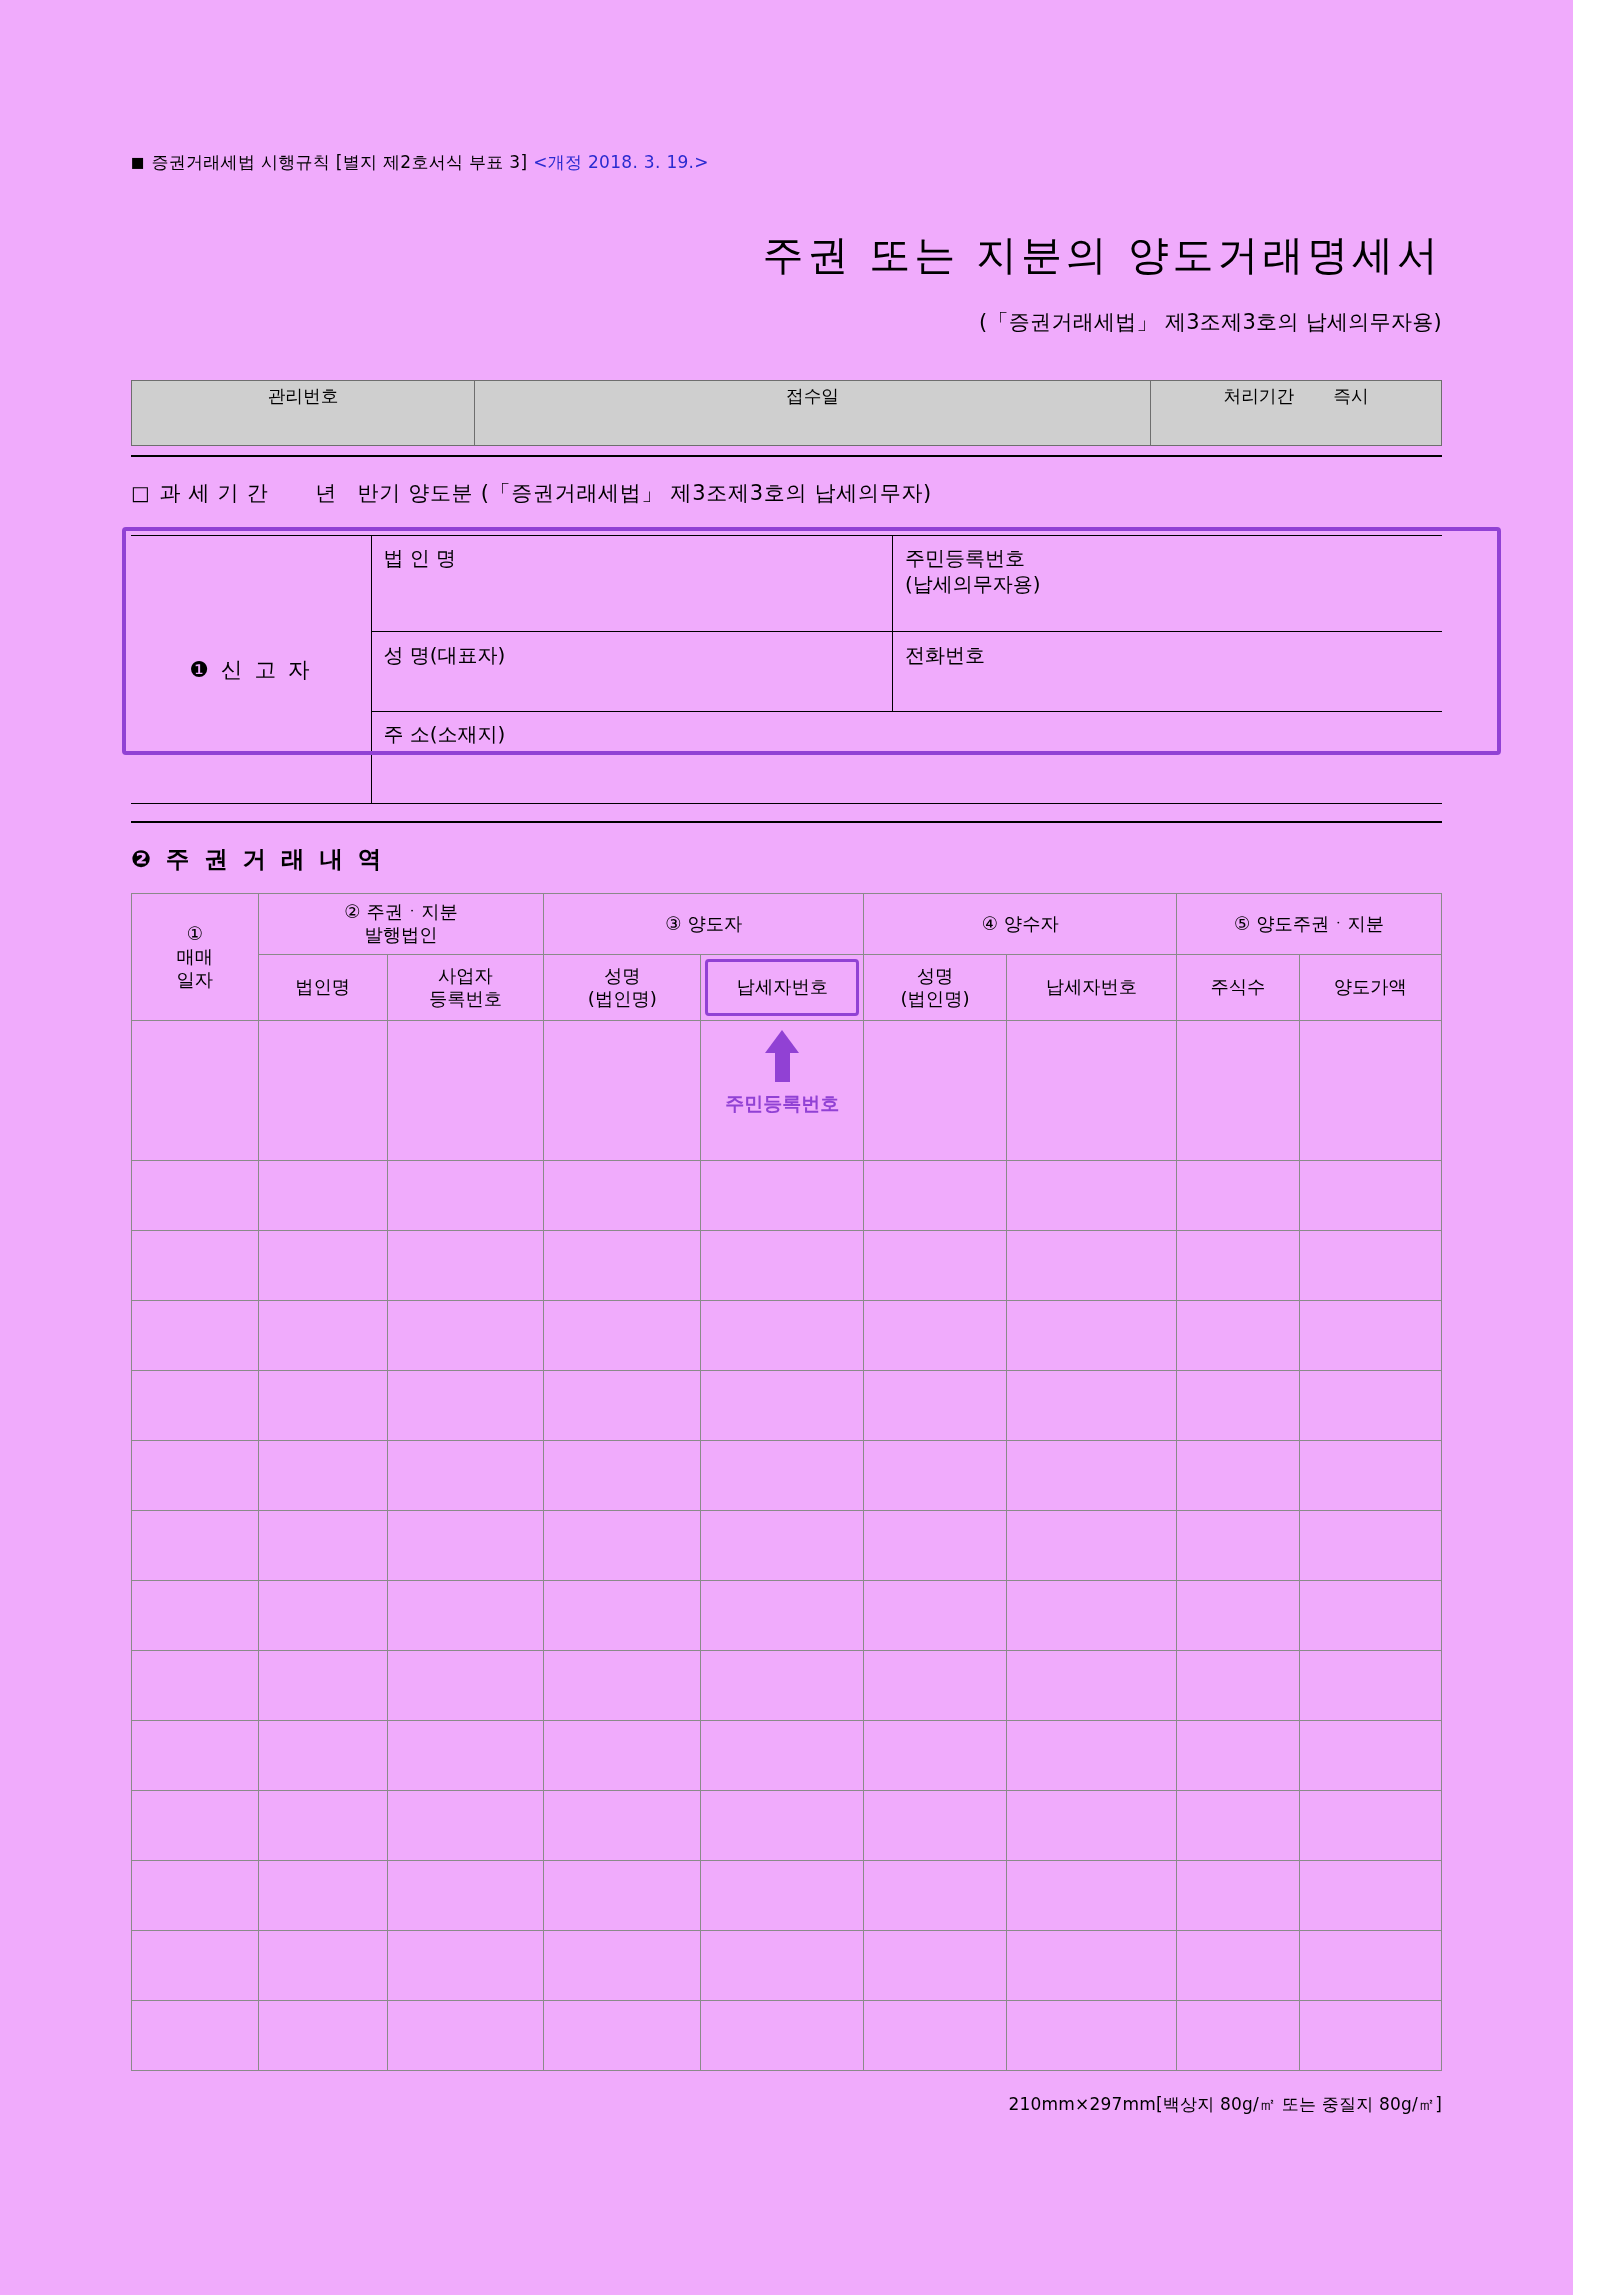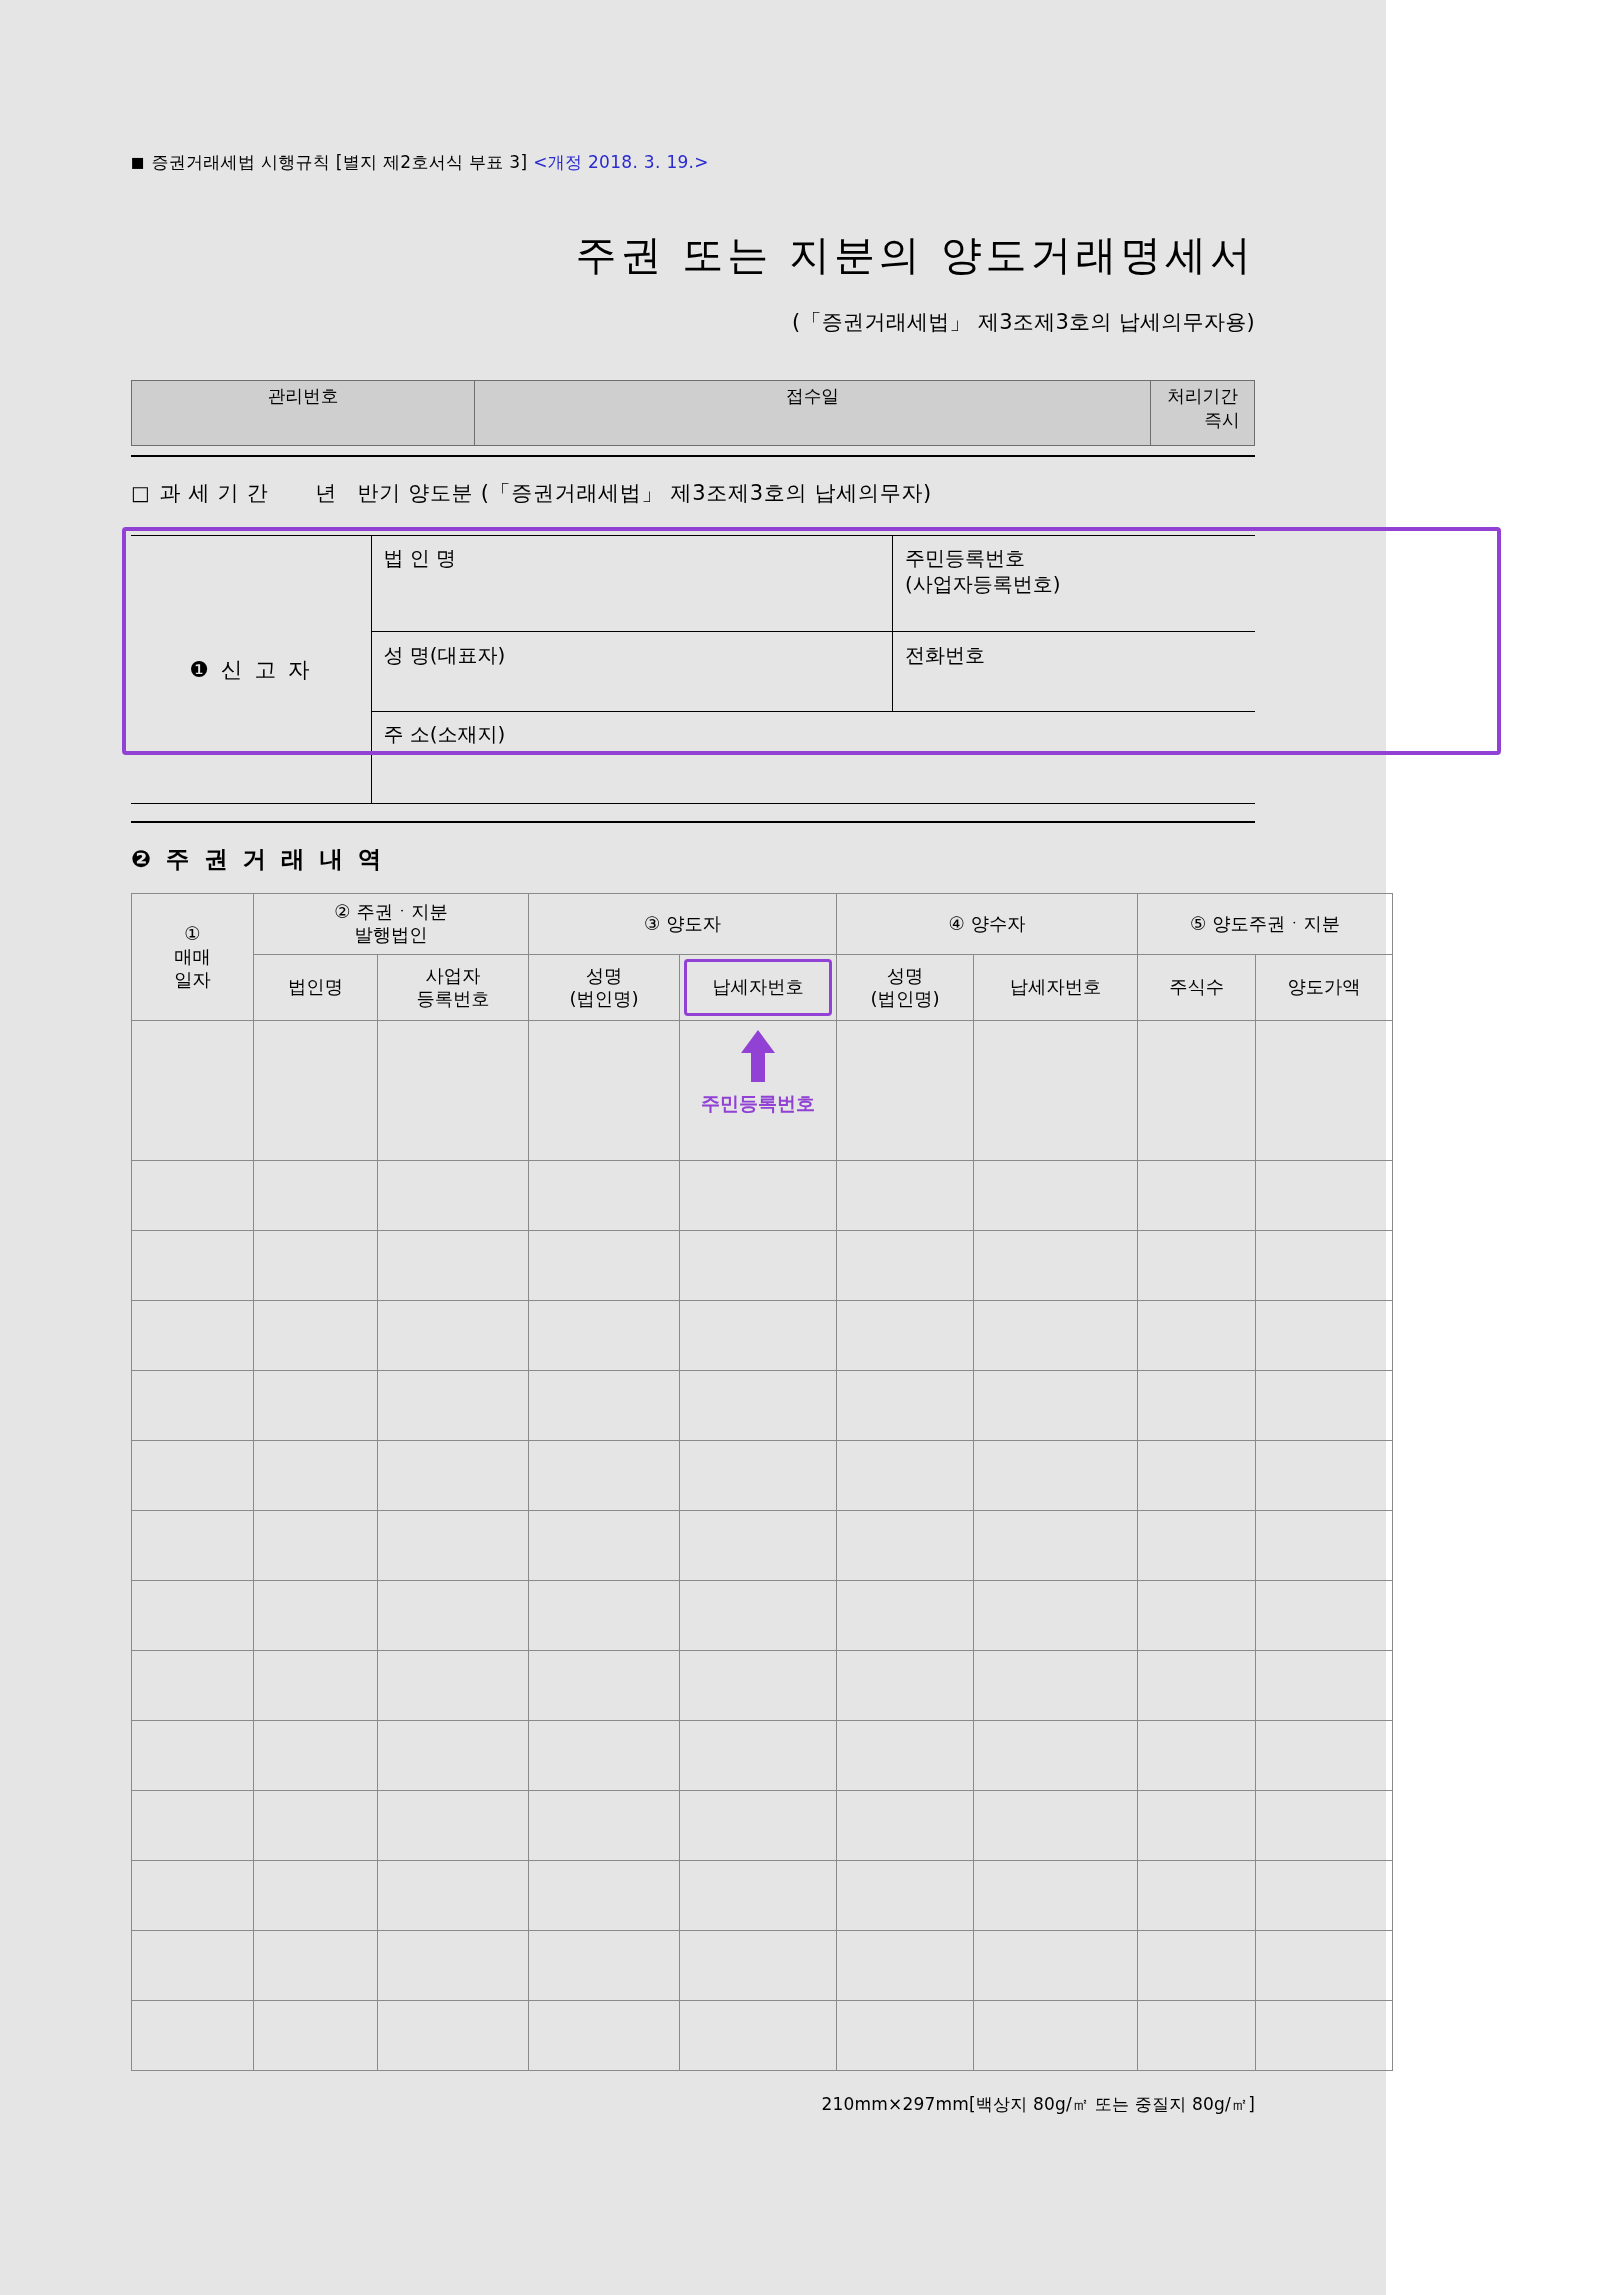--- a/index.html
+++ b/index.html
@@ -6,23 +6,23 @@
     margin: 0;
     padding: 0;
     background: #ffffff;
   }
   body {
     font-family: "DejaVu Sans", "Liberation Sans", sans-serif;
     color: #000000;
   }
   .page {
     position: relative;
-    width: 1386px;
+    width: 1573px;
     height: 2295px;
-    background: #e5e5e5;
+    background: #f0abfc;
     box-sizing: border-box;
     padding: 151px 131px 0 131px;
   }
 
   
   .form-ref {
     font-size: 17px;
     letter-spacing: 0.3px;
     white-space: nowrap;
   }
@@ -278,21 +278,21 @@
     <div class="hl-declarant"></div>
     <table class="declarant">
       <tbody>
           <tr class="r1">
         <td class="label-cell" rowspan="3">
           <span>❶</span> <span>신 고 자</span>
         </td>
         <td class="k">법 인 명</td>
         <td class="last">
           <span>주민등록번호</span><br>
-          <span>(사업자등록번호)</span>
+          <span>(납세의무자용)</span>
         </td>
       </tr>
       <tr class="r2">
         <td class="k">성 명(대표자)</td>
         <td class="last">전화번호</td>
       </tr>
       <tr class="r3">
         <td class="k last" colspan="2">주 소(소재지)</td>
       </tr>
     </tbody>

